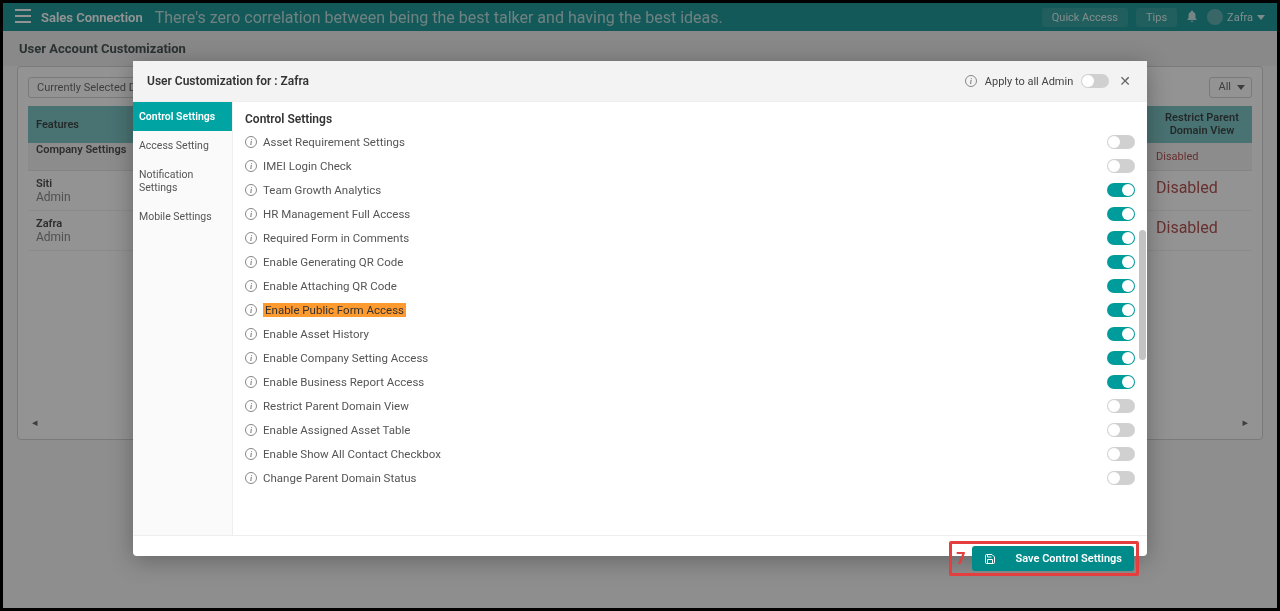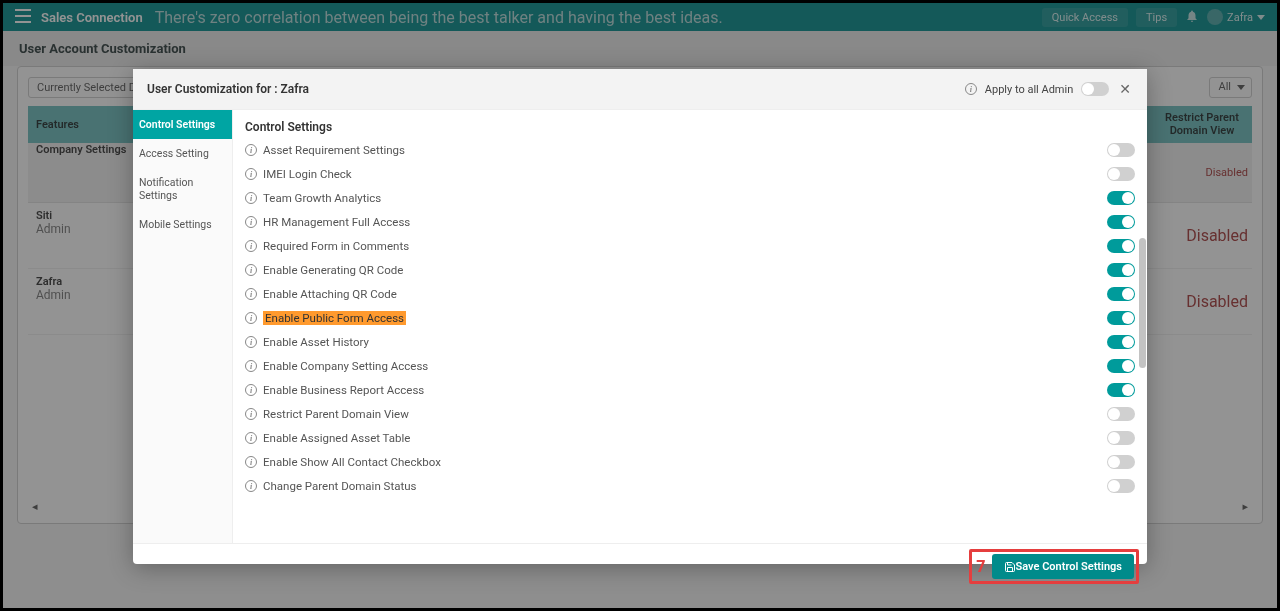--- a/index.html
+++ b/index.html
@@ -123,21 +123,21 @@
     .bg-th-restrict { width: 100px; padding: 5px 4px; margin-left: auto; text-align: center; }
     .bg-subheader {
       display: flex;
       border-bottom: 1px solid #e0e0e0;
       font-size: 11px;
       font-weight: 600;
       color: #333;
       background: #f0f0f0;
     }
     .bg-cs { width: 160px; padding: 0 8px; }
-    .bg-cs-right { width: 100px; padding: 23px 4px; margin-left: auto; text-align: right; color: #a63939; font-weight: 400; }
+    .bg-cs-right { width: 100px; padding: 7px 4px; margin-left: auto; text-align: left; color: #a63939; font-weight: 400; }
     .bg-user-row {
       display: flex;
       border-bottom: 1px solid #eee;
     }
     .bg-user-cell { width: 160px; padding: 6px 8px; font-size: 11px; }
     .bg-user-name { font-weight: 600; color: #333; }
     .bg-user-role { color: #777; font-size: 12px; }
     .scroll-hint { display: flex; justify-content: space-between; font-size: 11px; color: #555; padding: 15px 4px 0; }
 
     
@@ -145,21 +145,21 @@
       position: absolute;
       inset: 0;
       background: rgba(40,40,40,0.5);
     }
 
     
     .modal {
       position: absolute;
       left: 130px;
       right: 130px;
-      top: 66px;
+      top: 58px;
       background: #fff;
       border-radius: 4px;
       display: flex;
       flex-direction: column;
       box-shadow: 0 4px 24px rgba(0,0,0,0.3);
     }
     .modal-header {
       display: flex;
       align-items: center;
       padding: 10px 14px;
@@ -309,21 +309,21 @@
     .save-btn {
       background: #008b8b;
       color: #fff;
       font-size: 11px;
       font-weight: 600;
       padding: 6px 12px;
       border-radius: 3px;
       cursor: pointer;
       display: flex;
       align-items: center;
-      gap: 0;
+      gap: 20px;
     }
     .callout {
       position: absolute;
       right: 8px;
       top: 5px;
       border: 3px solid #e53e3e;
       padding: 2px;
       border-radius: 2px;
       display: flex;
       align-items: center;

